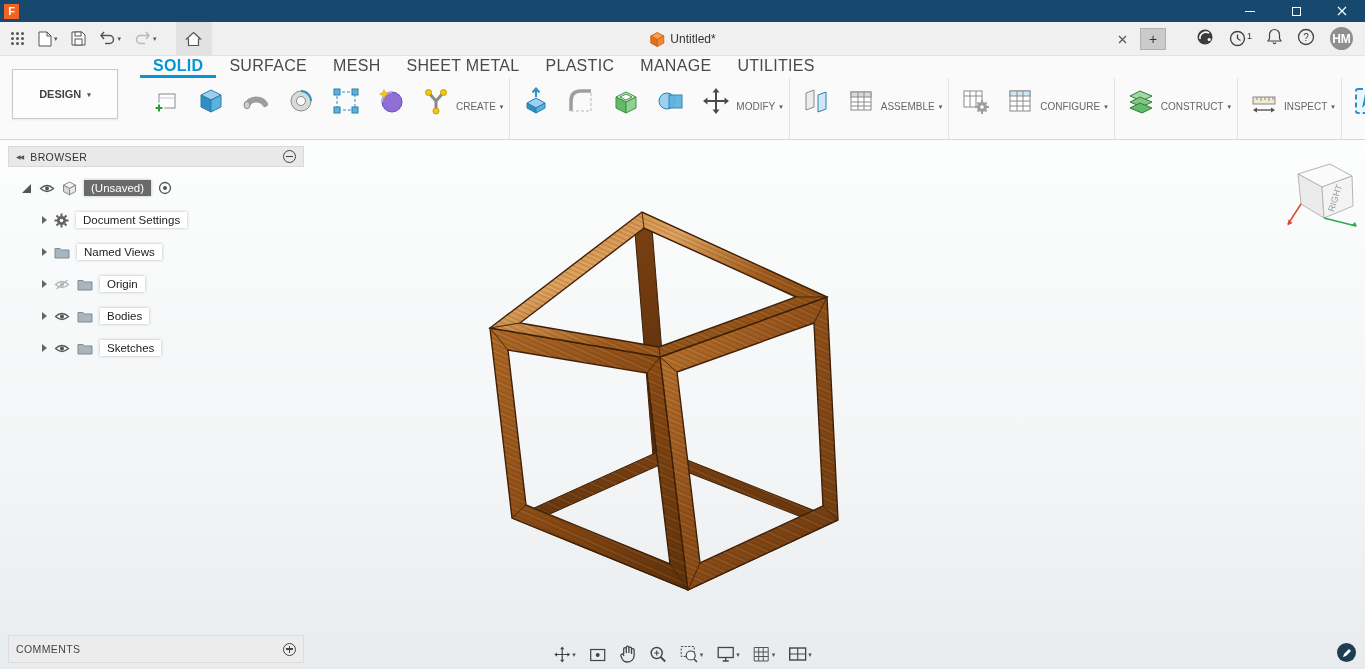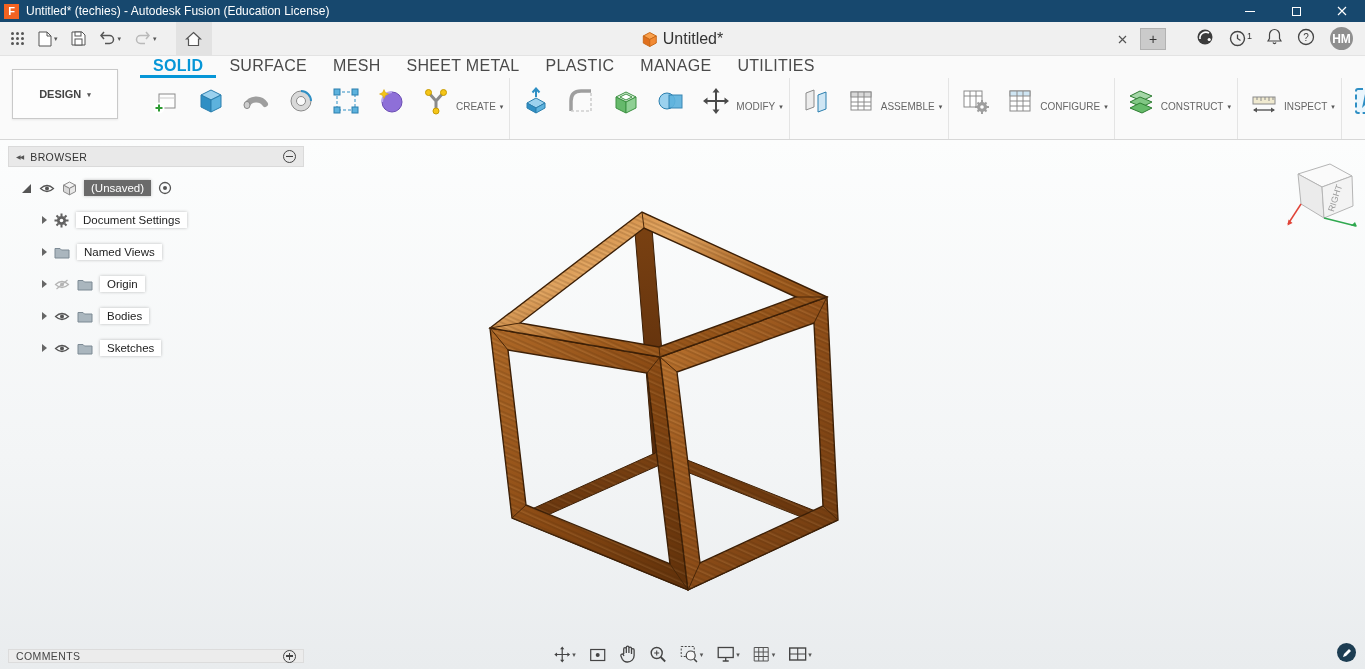--- a/index.html
+++ b/index.html
@@ -13,21 +13,21 @@
 .min-glyph{display:block;width:10px;height:1px;background:#fff;}
 .max-glyph{display:block;width:9px;height:9px;border:1px solid #fff;}
 
 
 .appbar{position:absolute;top:22px;left:0;width:1365px;height:34px;background:#f0f0f0;border-bottom:1px solid #e3e3e3;}
 .ab-left{position:absolute;left:0;top:0;height:100%;display:flex;align-items:center;gap:13px;padding-left:10px;}
 .ab-ico{display:flex;align-items:center;gap:2px;}
 .caret{font-size:7px;color:#555;line-height:1;}
 .caret::after{content:"▾";}
 .home-btn{width:36px;height:34px;display:flex;align-items:center;justify-content:center;background:#e2e2e2;margin-left:6px;}
-.doc-tab{position:absolute;left:50%;top:0;transform:translateX(-50%);height:34px;display:flex;align-items:center;gap:6px;font-size:16px;color:#333;}
+.doc-tab{position:absolute;left:50%;top:0;transform:translateX(-50%);height:34px;display:flex;align-items:center;gap:6px;font-size:12px;color:#333;}
 .tab-close{position:absolute;left:1108px;top:0;width:28px;height:34px;display:flex;align-items:center;justify-content:center;}
 .newtab-btn{position:absolute;left:1140px;top:6px;width:26px;height:22px;background:#cbcbcb;border:1px solid #b2b2b2;display:flex;align-items:center;justify-content:center;font-size:14px;color:#333;}
 .newtab-btn::after{content:"+";}
 .ab-right{position:absolute;right:0;top:0;height:100%;display:flex;align-items:center;gap:15px;padding-right:12px;}
 .clock-wrap{display:flex;align-items:flex-start;gap:1px;}
 .badge-num{font-size:9px;color:#333;margin-top:1px;}
 .avatar{width:23px;height:23px;border-radius:50%;background:#8f8f8f;color:#fff;font-size:12px;font-weight:bold;display:flex;align-items:center;justify-content:center;}
 
 
 .ribbon{position:absolute;top:56px;left:0;width:1365px;height:84px;background:#fafafa;border-bottom:1px solid #d7d7d7;}
@@ -58,31 +58,30 @@
 .circle-btn.plus::before{content:"";position:absolute;top:2px;bottom:2px;left:50%;width:1.3px;margin-left:-0.65px;background:#444;}
 .tree{padding-top:9px;display:flex;flex-direction:column;gap:8px;font-size:11.5px;color:#222;}
 .trow{height:24px;display:flex;align-items:center;gap:7px;}
 .trow.child{padding-left:34px;align-items:center;}
 .trow.root{padding-left:12px;}
 .expander{width:0;height:0;border-left:5px solid #666;border-top:4px solid transparent;border-bottom:4px solid transparent;}
 .chip{background:#fff;padding:2px 7px;box-shadow:0 0 3px rgba(0,0,0,.25);white-space:nowrap;}
 .chip.selected{background:#6a6a6a;color:#fff;}
 
 
-.comments-bar{position:absolute;left:8px;bottom:6px;width:296px;height:14px;background:#ececec;border:1px solid #dcdcdc;display:flex;align-items:center;padding:0 7px;font-size:10.5px;color:#444;letter-spacing:.4px;z-index:5;}
+.comments-bar{position:absolute;left:8px;bottom:6px;width:296px;height:28px;background:#ececec;border:1px solid #dcdcdc;display:flex;align-items:center;padding:0 7px;font-size:10.5px;color:#444;letter-spacing:.4px;z-index:5;}
 .navbar{position:absolute;left:50%;bottom:3px;transform:translateX(-50%);display:flex;align-items:center;gap:3px;z-index:5;}
 .nav-btn{display:flex;align-items:center;gap:2px;padding:3px 5px;}
 .feedback-btn{position:absolute;right:9px;bottom:7px;width:19px;height:19px;border-radius:50%;background:#1d3d52;display:flex;align-items:center;justify-content:center;z-index:5;}
 </style>
 </head>
 <body>
 
 <div class="titlebar">
   <span class="fusion-logo">F</span>
-  <span>Untitled* (techies) - Autodesk Fusion (Education License)</span>
   <div class="win-controls">
     <span class="win-btn">
         <span class="min-glyph"></span>
       </span>
     <span class="win-btn">
         <span class="max-glyph"></span>
       </span>
     <span class="win-btn">
       <svg width="10" height="10">
           <path d="M1 1 L9 9 M9 1 L1 9" stroke="#fff" stroke-width="1.2"></path>

